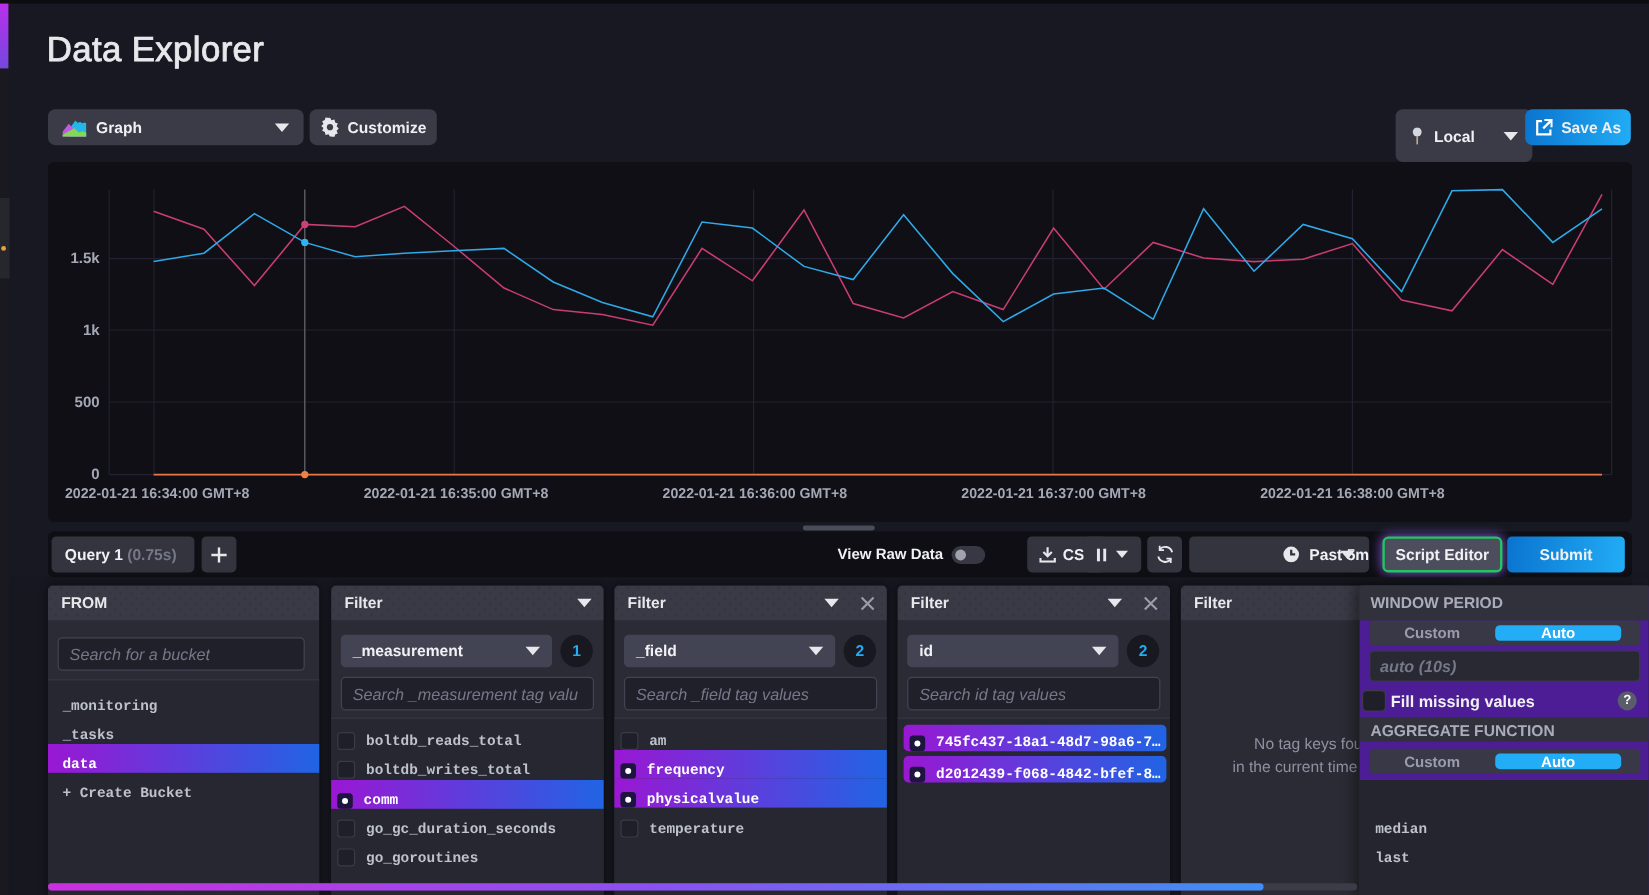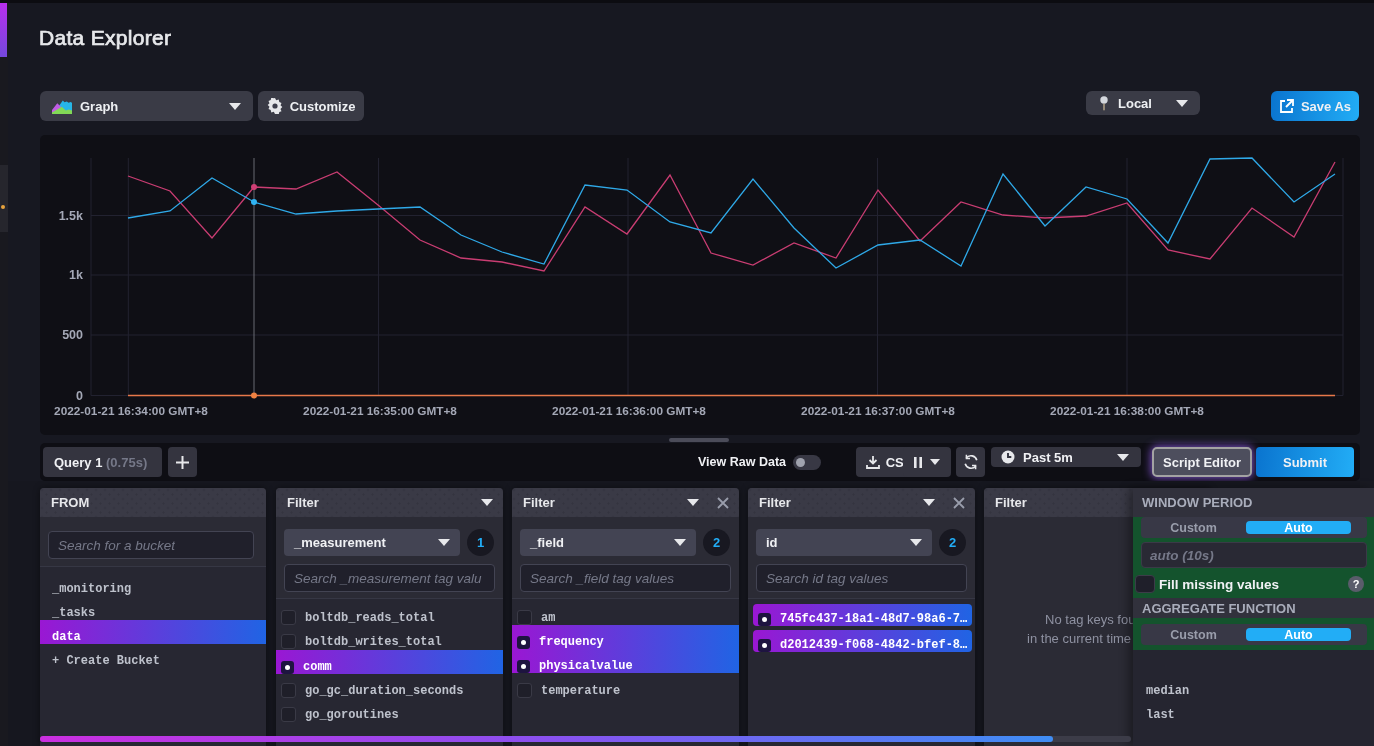--- a/index.html
+++ b/index.html
@@ -37,39 +37,39 @@
 </head>
 <body>
 
 <div class="abs" style="left:8px;top:0;width:1366px;height:3px;background:#0c0c11;"></div>
 <div class="abs" style="left:0;top:0;width:8px;height:746px;background:#19191f;"></div>
 <div class="abs" style="left:0;top:0;width:8px;height:3px;background:#0c0c11;"></div>
 <div class="abs" style="left:0;top:3px;width:7px;height:54px;background:linear-gradient(180deg,#b92fee,#7448dd);"></div>
 <div class="abs" style="left:0;top:165px;width:8px;height:67px;background:#26262d;"></div>
 <div class="abs" style="left:1px;top:205px;width:4px;height:4px;border-radius:50%;background:#e8a33d;"></div>
 
-<div class="abs" style="left:39px;top:26px;font-size:21px;font-weight:400;color:#e7e8eb;letter-spacing:0.3px;-webkit-text-stroke:0.7px #e7e8eb;">Data Explorer</div>
+<div class="abs" style="left:39px;top:26px;font-size:29px;font-weight:400;color:#e7e8eb;letter-spacing:0.3px;-webkit-text-stroke:0.7px #e7e8eb;">Data Explorer</div>
 
 <div class="btn" style="left:40px;top:91px;width:213px;height:30px;justify-content:flex-start;">
   <svg width="20" height="15" viewBox="0 0 20 15" style="margin-left:12px;">
     <path d="M5.5 15 L5.5 9 L10.8 1.5 L12.5 3.2 L14.8 2.6 L16.6 3.8 L18.5 3.1 L20 3.8 L20 15 Z" fill="#27b6e8"></path>
     <path d="M0 15 L0 11 L5.3 4.2 L9 8 L13 11.8 L16 13.2 L20 12.2 L20 15 Z" fill="#c05ce4"></path>
     <path d="M0 15 L0 13.6 L9.8 7.8 L13.8 11.4 L16.8 10.4 L20 11.6 L20 15 Z" fill="#82d956"></path>
   </svg>
   <span style="margin-left:8px;">Graph</span>
   <div class="caret" style="position:absolute;right:12px;"></div>
 </div>
 <div class="btn" style="left:258px;top:91px;width:106px;height:30px;">
   <svg width="16" height="16" viewBox="0 0 16 16" style="margin-right:7px;">
     <path fill="#e7e8eb" d="M8 0l1.2 2.2 2.5-.6.6 2.5L14.5 5l-1 2.3 1.8 1.8-1.8 1.8 1 2.3-2.2.9-.6 2.5-2.5-.6L8 16l-1.2-2.2-2.5.6-.6-2.5-2.2-.9 1-2.3L.7 7.1l1.8-1.8-1-2.3 2.2-.9.6-2.5 2.5.6z"></path>
     <circle cx="8" cy="8" r="2.6" fill="#3d3e4c"></circle>
   </svg>
   <span>Customize</span>
 </div>
-<div class="btn" style="left:1086px;top:91px;width:114px;height:24px;justify-content:flex-start;text-align:right;">
+<div class="btn" style="left:1163px;top:91px;width:114px;height:44px;justify-content:flex-start;text-align:right;">
   <svg width="10" height="15" viewBox="0 0 10 15" style="margin-left:13px;">
     <circle cx="5" cy="4" r="3.7" fill="#d4d7dd"></circle>
     <rect x="4.3" y="7.4" width="1.4" height="7" rx="0.7" fill="#b9a98c"></rect>
   </svg>
   <span style="margin-left:9px;">Local</span>
   <div class="caret" style="position:absolute;right:12px;"></div>
 </div>
 <div class="btn" style="left:1271px;top:91px;width:88px;height:30px;background:linear-gradient(96deg,#0a74cf,#22adf6);">
   <svg width="15" height="15" viewBox="0 0 15 15" style="margin-right:7px;">
     <path d="M6 2 H2 V13 H13 V9" fill="none" stroke="#fff" stroke-width="1.8"></path>
@@ -163,29 +163,29 @@
   <div class="caret" style="margin-left:8px;border-left-width:5px;border-right-width:5px;border-top-width:6px;"></div>
 </div>
 <div class="chip" style="left:956px;top:447px;width:29px;height:30px;">
   <svg width="16" height="16" viewBox="0 0 16 16" fill="none" stroke="#e7e8eb" stroke-width="1.6">
     <path d="M13.8 6.2 A6.1 6.1 0 0 0 3.2 4.0"></path>
     <path d="M2.2 9.8 A6.1 6.1 0 0 0 12.8 12.0"></path>
     <path d="M3.4 0.8 v3.6 h3.6" stroke-width="1.5"></path>
     <path d="M12.6 15.2 v-3.6 h-3.6" stroke-width="1.5"></path>
   </svg>
 </div>
-<div class="chip" style="left:991px;top:447px;width:150px;height:20px;justify-content:flex-start;">
+<div class="chip" style="left:991px;top:447px;width:150px;height:30px;justify-content:flex-end;">
   <svg width="14" height="14" viewBox="0 0 14 14" style="margin-left:10px;">
     <circle cx="7" cy="7" r="6.5" fill="#e7e8eb"></circle>
     <path d="M7 3.1 V7 H10.3" stroke="#32333e" stroke-width="1.9" fill="none"></path>
   </svg>
   <span style="margin-left:8px;">Past 5m</span>
   <div class="caret" style="position:absolute;right:12px;"></div>
 </div>
-<div class="chip" style="left:1152px;top:447px;width:100px;height:30px;box-sizing:border-box;background:#4d4e5d;border:2px solid #a3a3a3;box-shadow:0 0 9px 1px rgba(158,100,255,0.75);border-radius:5px;">Script Editor</div>
+<div class="chip" style="left:1152px;top:447px;width:100px;height:30px;box-sizing:border-box;background:#4d4e5d;border:2px solid #22c55e;box-shadow:0 0 9px 1px rgba(158,100,255,0.75);border-radius:5px;">Script Editor</div>
 <div class="chip" style="left:1256px;top:447px;width:98px;height:30px;background:linear-gradient(96deg,#0a74cf,#22adf6);">Submit</div>
 
 <div class="abs" style="left:8px;top:481px;width:1366px;height:265px;background:#16171f;"></div>
 <div class="abs" style="left:1360px;top:481px;width:14px;height:265px;background:#191a22;"></div>
 
 <div class="card" style="left:40px;width:226px;">
   <div class="cardhead">
       <span class="t">FROM</span>
     </div>
   <div class="abs" style="left:0;right:0;top:78px;bottom:0;background:#272732;border-top:1px solid #363744;"></div>
@@ -314,21 +314,21 @@
     </div>
 </div>
 
 <div class="card" style="left:984px;width:227px;">
   <div class="cardhead">
       <span class="t">Filter</span>
     </div>
   <div class="abs" style="left:0;right:0;top:122px;text-align:center;color:#8e91a1;font-size:13px;line-height:19px;">No tag keys found<br>in the current time range</div>
 </div>
 
-<div class="card" style="left:1133px;width:242px;background:#14532d;box-shadow:-5px 0 10px rgba(0,0,0,0.35);">
+<div class="card" style="left:1133px;width:242px;background:#4c1d95;box-shadow:-5px 0 10px rgba(0,0,0,0.35);">
   <div class="cardhead" style="background:#31313c;background-image:none;border-radius:0;">
       <span class="t" style="color:#a9adbb;font-size:13px;margin-left:9px;">WINDOW PERIOD</span>
     </div>
 
   <div class="abs" style="left:8px;right:8px;top:29px;height:21px;background:#383846;border-radius:4px;"></div>
   <div class="abs" style="left:8px;top:29px;width:105px;height:21px;display:flex;align-items:center;justify-content:center;color:#999dab;font-weight:bold;font-size:12.5px;">Custom</div>
   <div class="abs" style="left:113px;top:33px;width:105px;height:13px;background:#22adf6;border-radius:4px;display:flex;align-items:center;justify-content:center;color:#fff;font-weight:bold;font-size:12.5px;">Auto</div>
 
   <div class="abs" style="left:8px;right:8px;top:54px;height:24px;background:#292934;border:1px solid #3a3a47;border-radius:4px;display:flex;align-items:center;">
     <span style="color:#757888;font-style:italic;font-weight:bold;font-size:13.5px;margin-left:8px;">auto (10s)</span>

